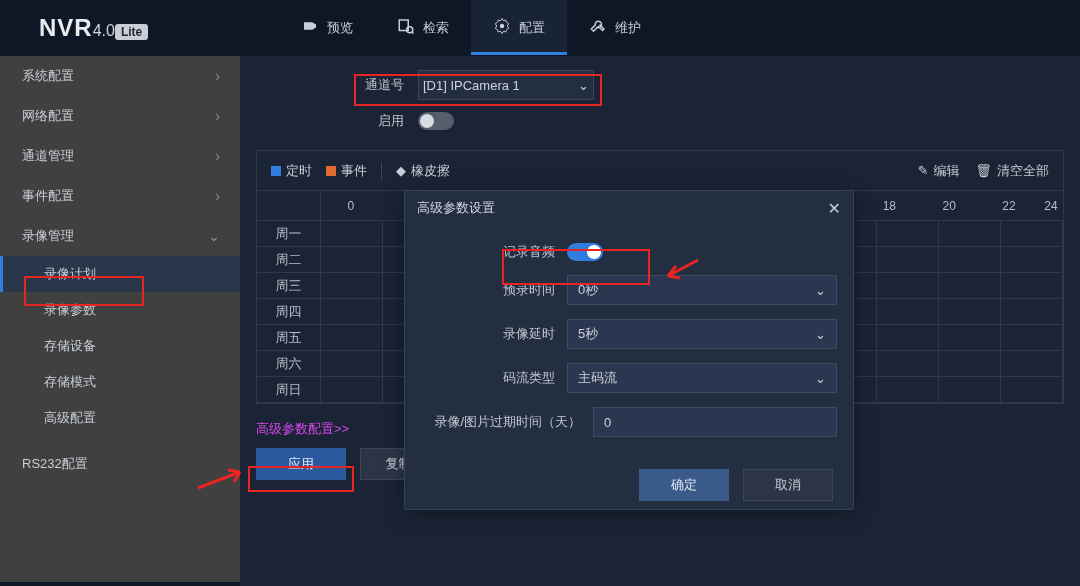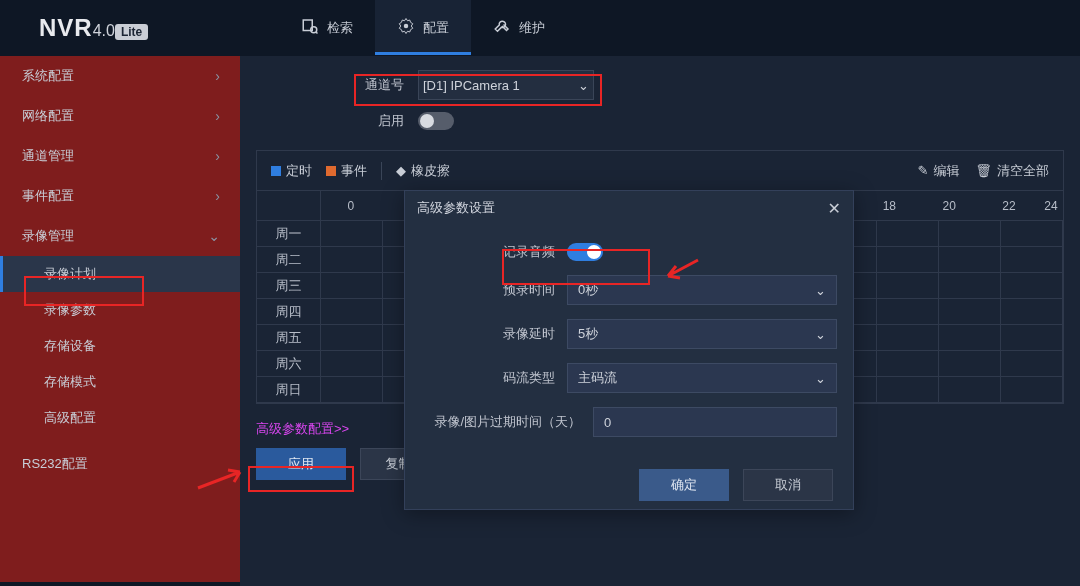--- a/index.html
+++ b/index.html
@@ -11,21 +11,21 @@
   .logo-brand { font-size:24px; font-weight:bold; color:#e8eaee; letter-spacing:1px;}
   .logo-ver { font-size:16px; color:#cfd3db;}
   .logo-lite { background:#c9cdd5; color:#1b2433; font-size:12px; padding:1px 6px; border-radius:3px; font-weight:bold;}
   .topnav { display:flex; height:100%;}
   .topnav-item { display:flex; align-items:center; gap:8px; padding:0 22px; height:100%; color:#c8cdd6; cursor:pointer; position:relative;}
   .topnav-item.active { background:#182335;}
   .topnav-item.active::after { content:""; position:absolute; left:0; right:0; bottom:0; height:3px; background:#2f7ee0;}
   .icon-sv { width:18px; height:18px; fill:#c8cdd6;}
   
   
-  .sidebar { position:absolute; left:0; top:56px; width:240px; bottom:4px; background:#7f1d1d;}
+  .sidebar { position:absolute; left:0; top:56px; width:240px; bottom:4px; background:#404040;}
   .side-item { display:flex; align-items:center; justify-content:space-between; padding:0 20px 0 22px; height:40px; color:#c8cdd6; cursor:pointer;}
   .side-sub { padding-left:44px; height:36px; display:flex; align-items:center; color:#c8cdd6; cursor:pointer;}
   .side-sub.active { background:#2a364a; position:relative;}
   .side-sub.active::before { content:""; position:absolute; left:0; top:0; bottom:0; width:3px; background:#2f7ee0;}
   .chev { font-size:14px; color:#8a92a2;}
   
   
   .redbox { position:absolute; border:2px solid #e82525; pointer-events:none; z-index:60;}
   .redarrow { position:absolute; color:#e82525; z-index:60; }
   .redarrow svg { fill:#e82525; stroke:#e82525;}
@@ -81,20 +81,26 @@
 
 <div class="header">
   <div class="logo">
     <span class="logo-brand">NVR</span>
     <span class="logo-ver">4.0</span>
     <span class="logo-lite">Lite</span>
   </div>
   <div class="topnav">
     <div class="topnav-item">
       <span><svg class="icon-sv" viewBox="0 0 24 24">
+            <path d="M4 7h11l5 3v4l-5 3H4z"></path>
+          </svg></span>
+      <span>预览</span>
+    </div>
+    <div class="topnav-item">
+      <span><svg class="icon-sv" viewBox="0 0 24 24">
             <rect x="3" y="4" width="12" height="14" fill="none" stroke="#c8cdd6" stroke-width="2"></rect>
             <circle cx="17" cy="17" r="4" fill="none" stroke="#c8cdd6" stroke-width="2"></circle>
             <path d="M20 20l2 2" stroke="#c8cdd6" stroke-width="2"></path>
           </svg></span>
       <span>检索</span>
     </div>
     <div class="topnav-item active">
       <span><svg class="icon-sv" viewBox="0 0 24 24">
             <circle cx="12" cy="12" r="3"></circle>
             <path d="M12 2l2 3 3-1 1 3 3 2-2 3 2 3-3 2-1 3-3-1-2 3-2-3-3 1-1-3-3-2 2-3-2-3 3-2 1-3 3 1z" fill="none" stroke="#c8cdd6" stroke-width="1.3"></path>

